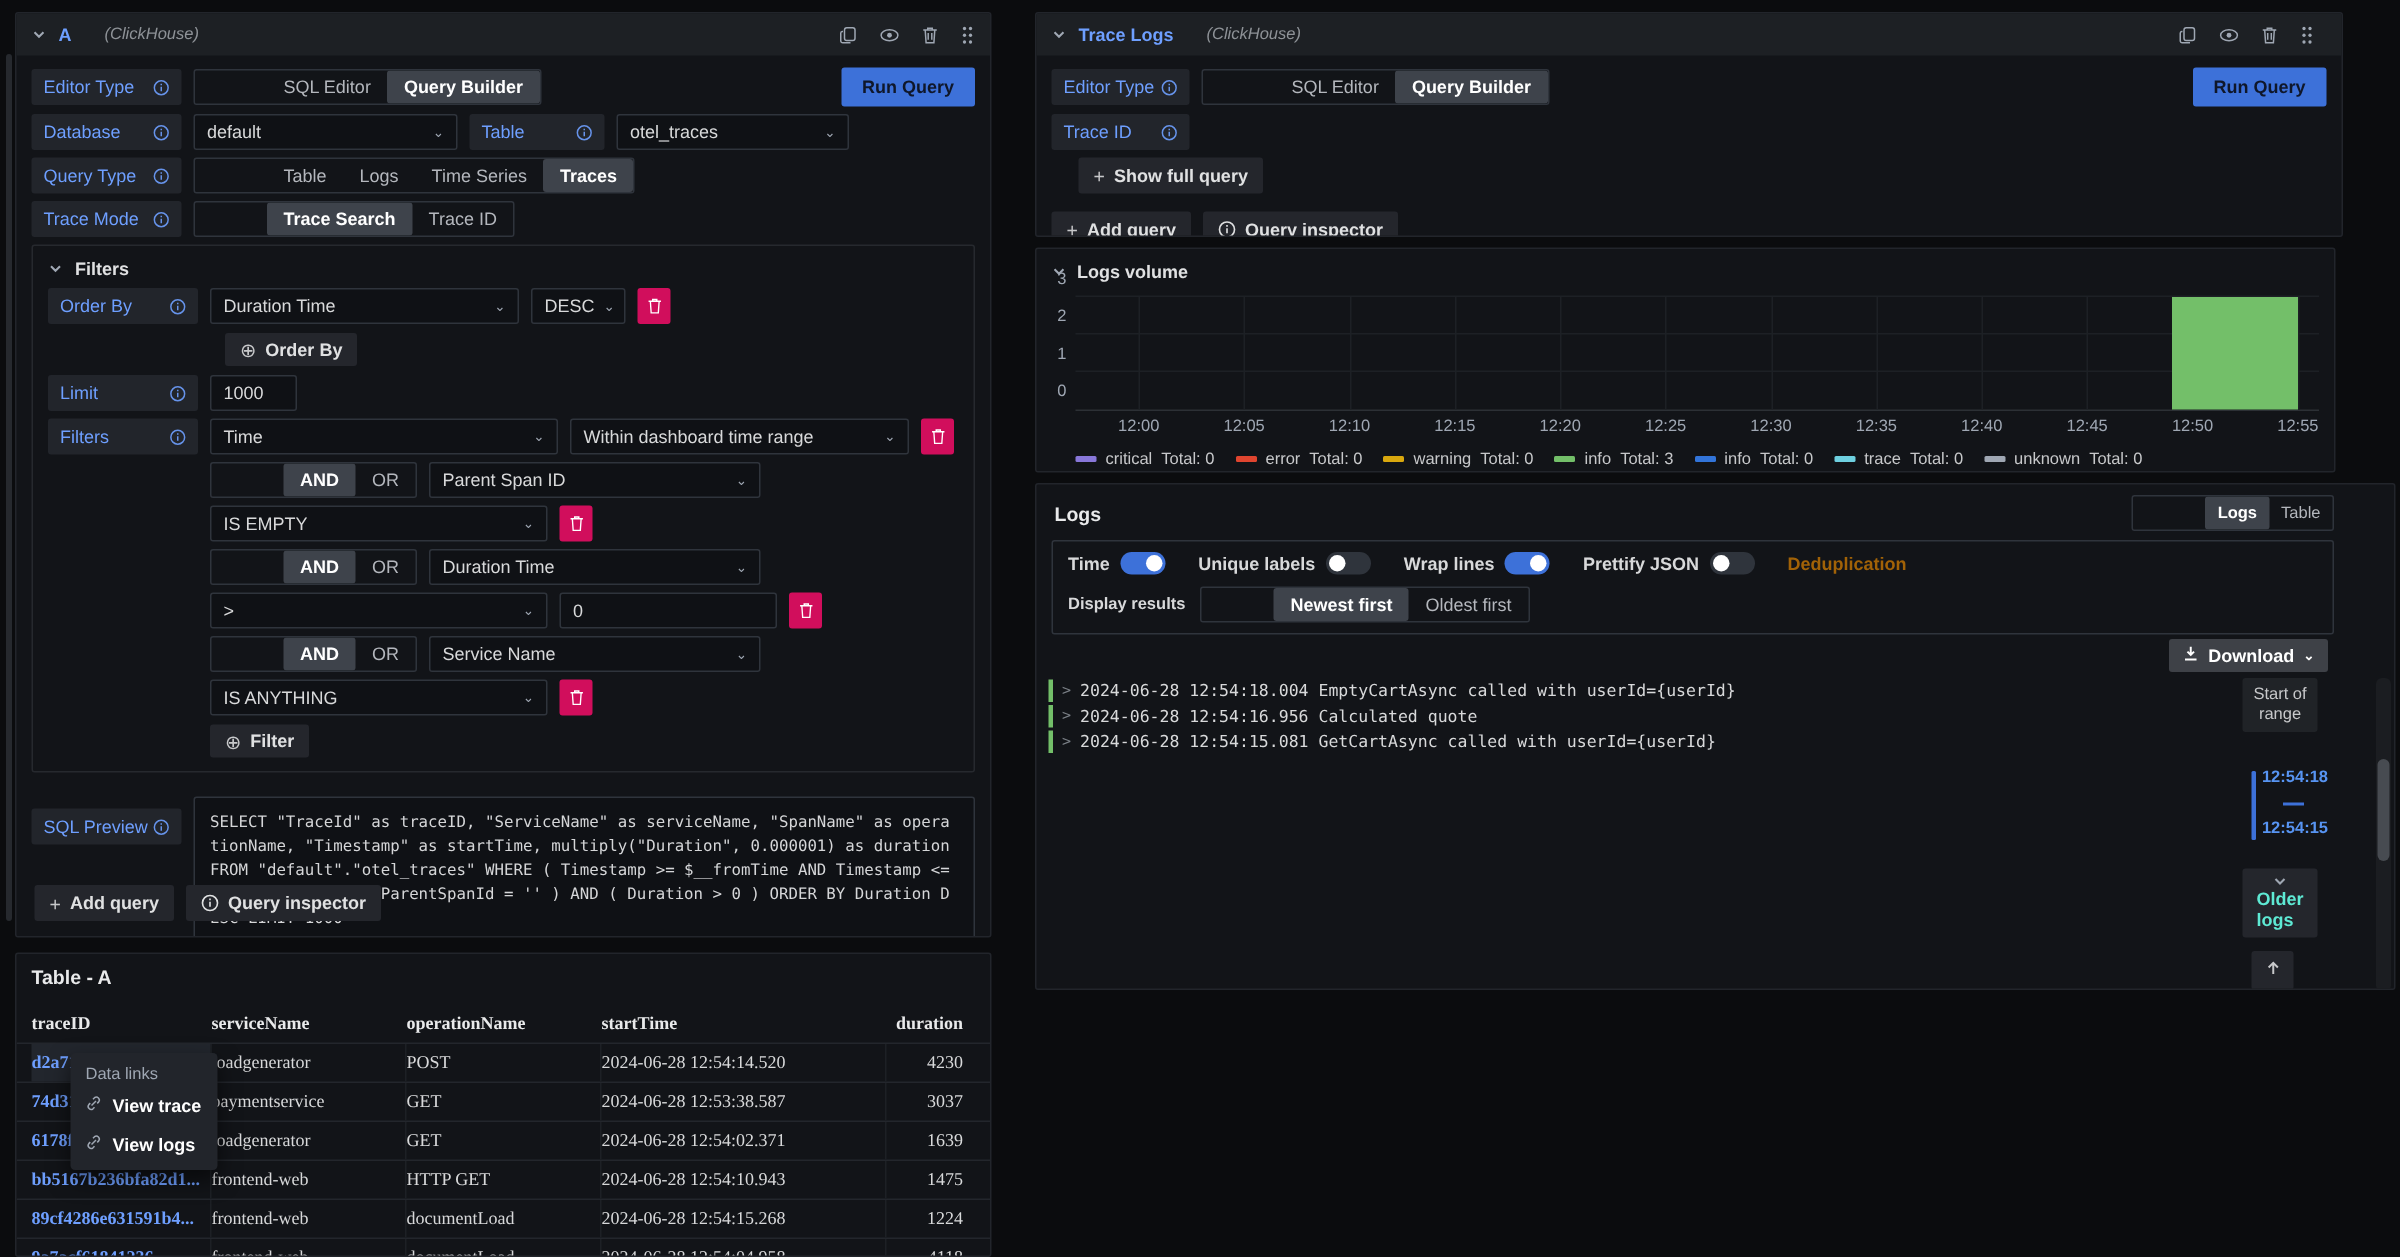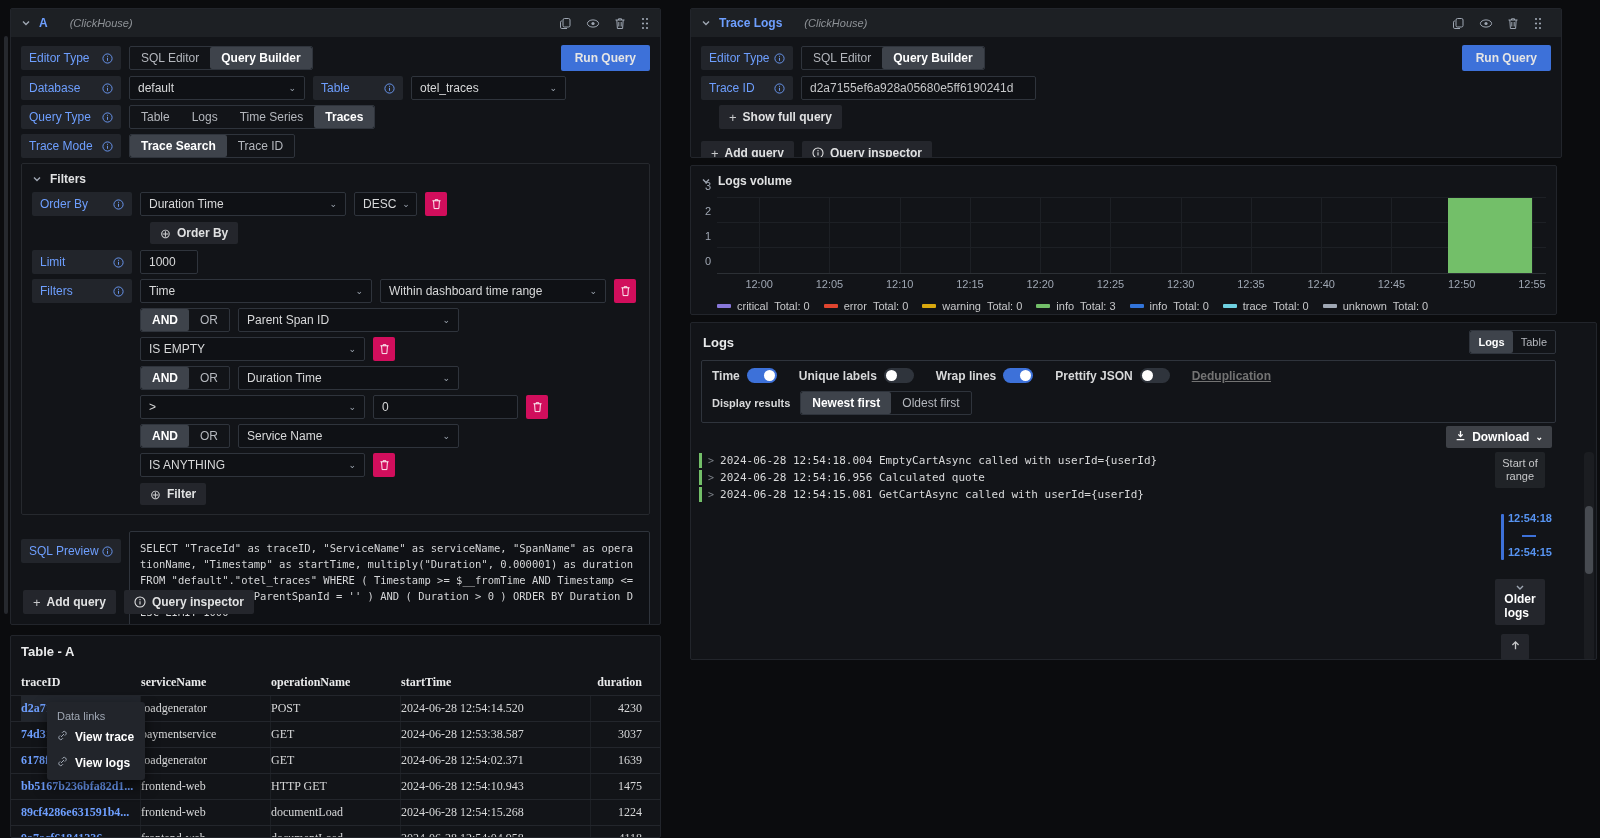--- a/index.html
+++ b/index.html
@@ -14,31 +14,31 @@
   .hdr-icons { margin-left:auto; display:flex; gap:14px; align-items:center; color:#9fa7b3; }
   .hdr-icons svg { display:block; }
 
   .chev { color:#9fa7b3; display:inline-flex; }
   .ed-body { padding:8px 10px; }
   .row { display:flex; align-items:center; margin-bottom:5px; gap:8px; min-height:24px; }
   .lbl-col { width:100px; flex:0 0 100px; display:flex; }
   .chip { background:#22252b; color:#6e9fff; font-weight:500; border-radius:2px; height:24px;
     display:flex; align-items:center; justify-content:space-between; padding:0 8px; width:100px; }
   .chip .info { opacity:.9; display:inline-flex; }
-  .seg { display:inline-flex; border:1px solid #2f343c; border-radius:2px; background:#121418; overflow:hidden; height:24px; }
+  .seg { display:inline-flex; border:1px solid #2f343c; border-radius:2px; background:#121418; overflow:hidden; height:24px;padding-left:48px; }
   .seg-btn { padding:4px 11px; color:#b4b7bd; font-size:12px; white-space:nowrap; display:flex; align-items:center; cursor:pointer; }
   .seg-btn.sel { background:#3e434b; color:#fff; font-weight:700; border-radius:2px; }
   .select, .input { background:#0f1115; border:1px solid #2f343c; border-radius:2px; height:24px;
     display:flex; align-items:center; padding:0 8px; color:#d8d9da; gap:6px; }
   .select { justify-content:space-between; }
   .select .chev { font-size:9px; }
   .btn { background:#24262c; border:none; border-radius:2px; height:24px; color:#e0e1e2; font-weight:600;
     font-size:12px; display:inline-flex; align-items:center; gap:6px; padding:0 10px;
     font-family:"Liberation Sans",sans-serif; cursor:pointer; }
-  .btn-blue { background:#3d71d9; color:#e5e5e5; font-weight:700; padding:0 14px; height:26px; }
+  .btn-blue { background:#3d71d9; color:#0f172a; font-weight:700; padding:0 14px; height:26px; }
   .btn-pink { background:#d10e5c; width:22px; height:24px; padding:0; justify-content:center; color:#fff; }
   .box { border:1px solid #26292e; border-radius:2px; padding:8px 10px; margin-bottom:8px; }
   .box-head { display:flex; align-items:center; gap:8px; font-weight:700; color:#e0e1e2; margin-bottom:6px; }
   .plus { font-weight:400; font-size:13px; color:#c7c8ca; }
 
   .sqlbox { flex:1; background:#0f1115; border:1px solid #2f343c; border-radius:2px; padding:8px 10px;
     font-family:"DejaVu Sans Mono","Liberation Mono",monospace; font-size:10.5px; line-height:16px;
     color:#d5d6d8; white-space:pre-wrap; word-break:break-all; min-height:72px; }
   .ed-footer { position:absolute; bottom:10px; left:12px; display:flex; gap:8px; }
   .left-strip { position:absolute; left:4px; top:36px; width:4px; height:578px; background:#26292e; border-radius:2px; }
@@ -80,21 +80,21 @@
   .logs-head { display:flex; align-items:center; padding:7px 40px 6px 12px; }
   .logs-title { font-size:13px; font-weight:700; color:#e9eaeb; }
   .view-tabs { margin-left:auto; }
   .view-tabs .seg-btn { padding:2px 8px; font-size:11px; }
   .ctl-box { border:1px solid #2f343c; border-radius:2px; margin:0 40px 0 10px; padding:7px 10px; }
   .ctl-row { display:flex; align-items:center; gap:10px; margin-bottom:8px; }
   .ctl-row:last-child { margin-bottom:0; }
   .toggles { display:flex; align-items:center; gap:10px; }
   .tgl-group { display:flex; align-items:center; gap:7px; margin-right:12px; }
   .tgl-label { color:#d8d9da; font-weight:600; font-size:12px; }
-  .ctl-label { color:#737373; font-weight:600;text-decoration:underline; }
+  .ctl-label { color:#a16207; font-weight:600; }
   .toggle { width:30px; height:15px; border-radius:8px; background:#2f343c; position:relative; cursor:pointer; flex:0 0 30px; }
   .toggle.on { background:#3d71d9; }
   .toggle .knob { position:absolute; top:2px; left:2px; width:11px; height:11px; border-radius:50%; background:#fff; }
   .toggle.on .knob { left:auto; right:2px; }
   .sm-label { font-size:11px; color:#d8d9da; font-weight:600; }
 
   .log-area { position:absolute; left:0; top:86px; right:0; bottom:0; }
   .dl-btn { position:absolute; right:44px; top:17px; background:#3e4147; height:22px; border-radius:2px;
     display:flex; align-items:center; gap:6px; padding:0 9px; color:#fff; font-weight:700; font-size:12px; cursor:pointer; }
   .log-lines { position:absolute; left:8px; top:43px; right:120px; }
@@ -103,21 +103,21 @@
   .log-bar { width:3px; height:15px; margin-right:6px; flex:0 0 3px; }
   .log-expand { color:#7b8087; margin-right:6px; font-size:10px; }
   .rail-chip { position:absolute; right:51px; top:43px; width:50px; background:#202327; border-radius:2px;
     color:#c7c8ca; font-size:11px; text-align:center; padding:5px 2px; line-height:13px; }
   .rail-line { position:absolute; right:92px; top:105px; width:3px; height:46px; background:#3d71d9; border-radius:1px; }
   .rail-ts { position:absolute; right:44px; width:46px; text-align:right; color:#5794f2; font-size:11px; font-weight:600; }
   .rail-dash { position:absolute; right:60px; width:14px; height:2px; background:#3d71d9; }
   .scrollbar { position:absolute; right:2px; top:43px; width:10px; height:209px; background:#1b1d21; border-radius:4px; }
   .scroll-thumb { position:absolute; left:1px; width:8px; top:54px; height:68px; background:#474b51; border-radius:4px; }
   .older-btn { position:absolute; right:51px; top:170px; width:50px; height:46px; background:#24262c; border-radius:2px;
-    display:flex; flex-direction:column; align-items:center; justify-content:center; color:#ffffff; font-weight:700;
+    display:flex; flex-direction:column; align-items:center; justify-content:center; color:#5eead4; font-weight:700;
     font-size:12px; line-height:14px; cursor:pointer; }
   .up-btn { position:absolute; right:67px; top:225px; width:28px; height:26px; background:#24262c; border-radius:2px;
     display:flex; align-items:center; justify-content:center; cursor:pointer; color:#c7c8ca; }
 
   #left-editor { left:10px; top:8px; width:651px; height:617px; }
   #table-panel { left:10px; top:635px; width:651px; height:203px; }
   #right-editor { left:690px; top:8px; width:872px; height:150px; }
   #logs-volume { left:690px; top:165px; width:867px; height:150px; }
   #logs-panel { left:690px; top:322px; width:907px; height:338px; }
   .w63{width:63px;} .w145{width:145px;} .w176{width:176px;} .w206{width:206px;}
@@ -594,23 +594,20 @@
             <span class="chip" style="width:92px">
               <span>Trace ID</span>
               <span class="info">
                 <svg width="11" height="11" viewBox="0 0 11 11">
                   <circle cx="5.5" cy="5.5" r="4.6" stroke="currentColor" fill="none"></circle>
                   <path d="M5.5 4.8v3M5.5 2.8v1" stroke="currentColor"></path>
                 </svg>
               </span>
             </span>
           </div>
-        <span class="input" style="width:235px;color:#c7c8ca">
-            <span>d2a7155ef6a928a05680e5ff6190241d</span>
-          </span>
       </div>
       <div class="row" style="margin-left:18px">
         <button class="btn">
             <span class="plus">+</span>
             <span>Show full query</span>
           </button>
       </div>
       <div class="row" style="margin-top:12px">
         <button class="btn">
             <span class="plus">+</span>

